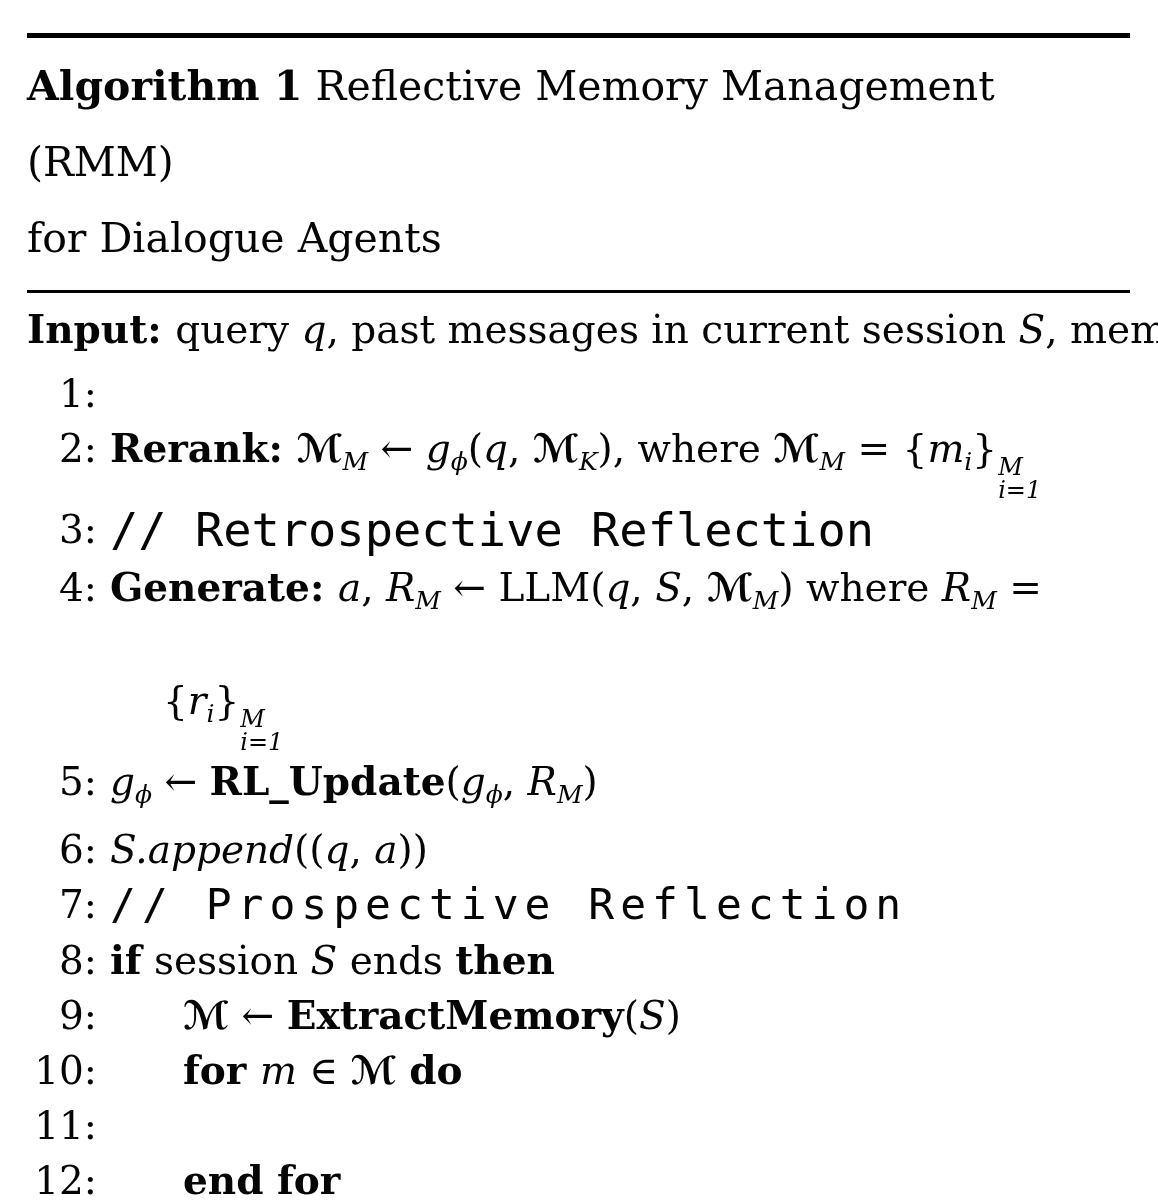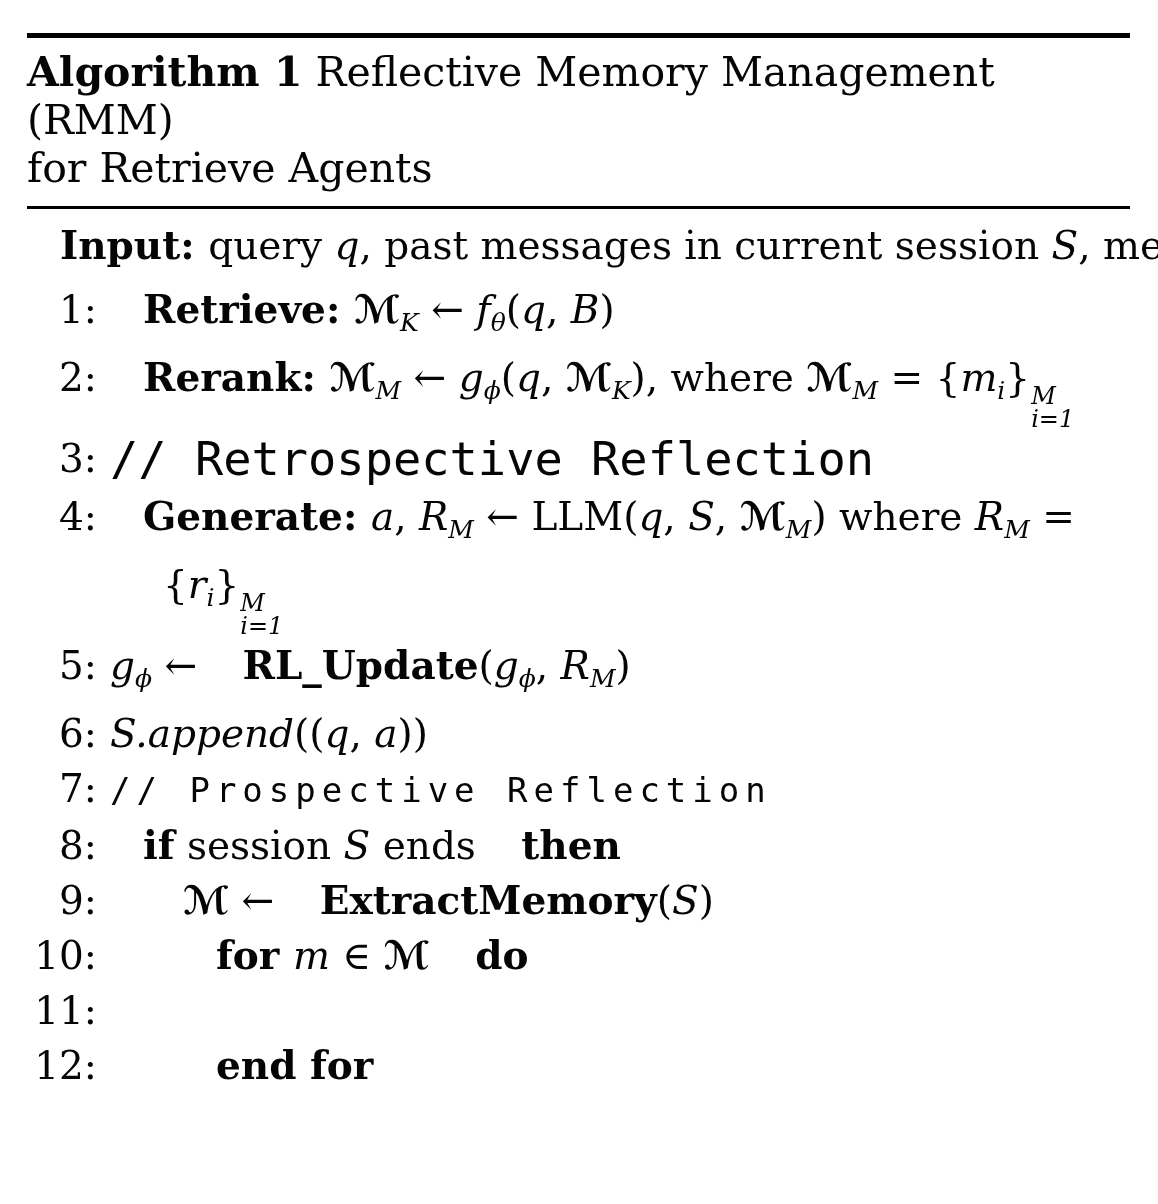--- a/index.html
+++ b/index.html
@@ -6,65 +6,64 @@
   body{
     width:1158px;height:1204px;overflow:hidden;
     font-family:"DejaVu Serif","Liberation Serif",serif;
     color:#050505;
     -webkit-font-smoothing:antialiased;
   }
   .page{padding:0 28px 0 27px;}
   .rule{background:#000;border:none;margin:0;}
   .rule-thick{height:5px;margin-top:33px;}
   .rule-thin{height:3px;}
-  .title-block{padding:10px 0 14px 0;font-size:41px;line-height:48px;}
+  .title-block{padding:10px 0 14px 0;font-size:41px;line-height:76px;}
   .title-label{font-weight:bold;}
   .io-block{padding:9px 0 4px 0;font-size:39px;line-height:54px;}
   .io-line{white-space:nowrap;}
   .list{padding-top:5px;font-size:39px;}
   .row{display:flex;line-height:55px;white-space:nowrap;}
   .num{flex:0 0 70px;width:70px;text-align:right;}
   .content{padding-left:13px;}
   .content.ind1{padding-left:86px;}
   .content.ind2{padding-left:160px;}
-  .content.cont{padding-left:66px;}
-  .s-b{font-weight:bold;margin-left:33px;}
+  .content.cont{padding-left:66px;margin-top:45px;}
+  .s-b{font-weight:bold;}
   .s-i{font-style:italic;}
   .s-rm{font-style:normal;text-align:right;}
   .s-cal{font-style:italic;font-weight:600;font-family:"DejaVu Serif","DejaVu Sans",serif;}
   .s-sub{font-size:25px;font-style:italic;vertical-align:-8px;letter-spacing:0;}
   .s-tt{font-family:"DejaVu Sans Mono","Liberation Mono",monospace;font-size:47px;}
-  .s-ttw{font-family:"DejaVu Sans Mono","Liberation Mono",monospace;font-size:34px;letter-spacing:6px;}
+  .s-ttw{font-family:"DejaVu Sans Mono","Liberation Mono",monospace;font-size:43px;letter-spacing:6px;}
   .stack{
     display:inline-flex;flex-direction:column;align-items:flex-start;
     font-size:24px;line-height:23px;font-style:italic;vertical-align:-13px;
     margin-left:1px;
   }
 </style>
 </head>
 <body>
 
 <div class="page">
   <div class="rule rule-thick"></div>
 
   <div class="title-block">
     <div><span class="title-label">Algorithm 1</span><span> Reflective Memory Management (RMM)</span></div>
-    <div>for Retrieve Agents</div>
+    <div>for Dialogue Agents</div>
   </div>
 
   <div class="rule rule-thin"></div>
 
   <div class="io-block" id="io-block">
       <div class="io-line"><span class="s-b">Input: </span><span class="s-rm">query </span><span class="s-i">q</span><span class="s-rm">, past messages in current session </span><span class="s-i">S</span><span class="s-rm">, mem-</span></div>
     </div>
 
   <div class="list" id="line-list">
       <div class="row">
         <span class="num">1:</span>
-        <div class="content"><span class="s-b">Retrieve: </span><span class="s-cal">ℳ</span><span class="s-sub">K</span><span class="s-rm"> ← </span><span class="s-i">f</span><span class="s-sub">θ</span><span class="s-rm">(</span><span class="s-i">q</span><span class="s-rm">, </span><span class="s-i">B</span><span class="s-rm">)</span></div>
       </div>
       <div class="row">
         <span class="num">2:</span>
         <div class="content"><span class="s-b">Rerank: </span><span class="s-cal">ℳ</span><span class="s-sub">M</span><span class="s-rm"> ← </span><span class="s-i">g</span><span class="s-sub">ϕ</span><span class="s-rm">(</span><span class="s-i">q</span><span class="s-rm">, </span><span class="s-cal">ℳ</span><span class="s-sub">K</span><span class="s-rm">), where </span><span class="s-cal">ℳ</span><span class="s-sub">M</span><span class="s-rm"> = {</span><span class="s-i">m</span><span class="s-sub">i</span><span class="s-rm">}</span><span class="stack">
             <span>M</span>
             <span>i=1</span>
           </span></div>
       </div>
       <div class="row">
         <span class="num">3:</span>

